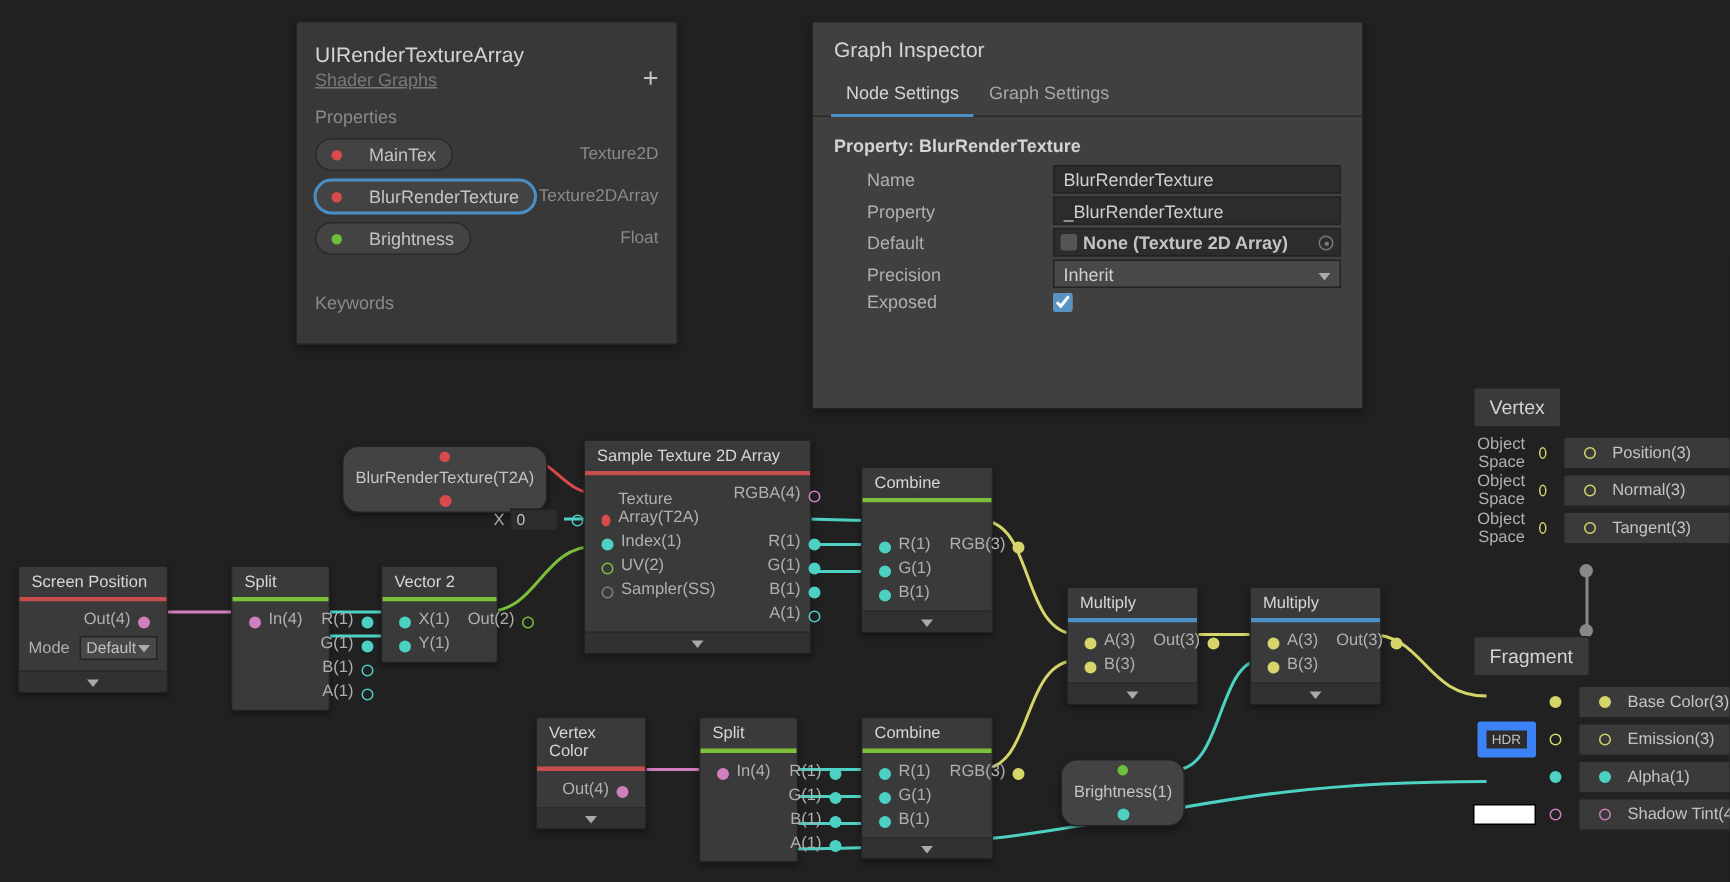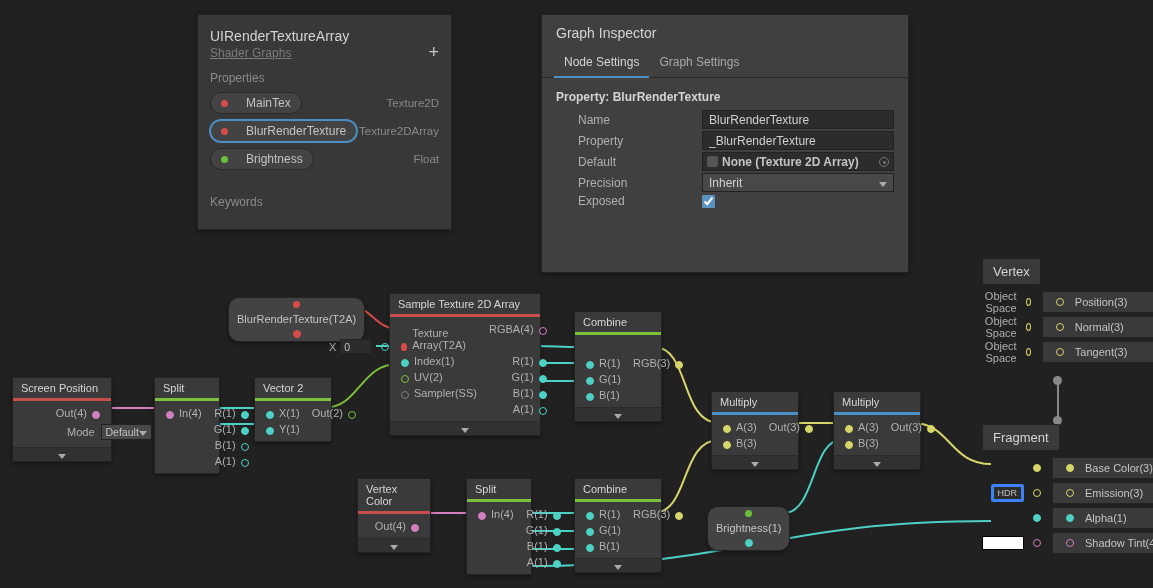--- a/index.html
+++ b/index.html
@@ -53,38 +53,38 @@
   .port.v3 { border-color: #d5d56a; }
   .port.v4 { border-color: #d17fbf; }
   .port.tex { border-color: #d94b4b; }
   .port.gray { border-color: #808080; }
   .port.fill.v4 { background:#d17fbf; }
   .port.fill.v3 { background:#d5d56a; }
   .port.fill.v1 { background:#4dd1c3; }
   .port.fill.tex { background:#d94b4b; }
   .plabel { color: #b0b0b0; font-size: 11px; }
   .node-foot { background: #313131; height: 14px; display: flex; align-items: center; justify-content: center; color:#aaa; cursor:pointer; border-top:1px solid #2a2a2a;}
-  .mode-row { padding: 3px 6px; display:flex; align-items:center; gap:6px;margin-left:48px; }
+  .mode-row { padding: 3px 6px; display:flex; align-items:center; gap:6px; }
   .mini-dd { background:#484848; border:1px solid #222; color:#c0c0c0; padding:1px 4px; font-size:10.5px; display:flex; align-items:center; justify-content:space-between; flex:1; height:16px;}
   .num-in { background:#2c2c2c; border:1px solid #222; color:#c0c0c0; width:32px; height:15px; font-size:10.5px; padding:0 3px;}
   
   
   .dual { display:flex; }
   .dual .col { flex:1; }
   
   
   .prop-node { position:absolute; background:#434343; border:1px solid #232323; border-radius:11px; padding:3px 8px; display:flex; align-items:center; gap:5px; font-size:11px; box-shadow: 0 2px 4px rgba(0,0,0,0.4); flex-direction: column;}
   
   
   .stack { position:absolute; }
   .stack-title { background:#3a3a3a; border:1px solid #232323; padding:5px 10px; border-radius:2px; color:#d4d4d4; font-size:13px; margin-bottom:6px; display:inline-block;}
   .stack-row { background:#3a3a3a; border:1px solid #232323; border-radius:2px; padding:3px 8px; margin-bottom:3px; display:flex; align-items:center; gap:6px; height:22px; font-size:11px; width:130px;}
   .stack-pre { text-align:right; font-size:11px; color:#b0b0b0; display:inline-block;}
   .pre-wrap { display:flex; align-items:center; justify-content:flex-end; gap:4px; margin-bottom:3px; height:22px;}
-  .hdr-badge { background:#2c2c2c; border:3px solid #3b82f6; color:#c0c0c0; font-size:9px; padding:1px 4px; border-radius:2px;}
+  .hdr-badge { background:#2c2c2c; border:6px solid #3b82f6; color:#c0c0c0; font-size:9px; padding:1px 4px; border-radius:2px;}
   .swatch { width:42px; height:14px; background:#fff; border:1px solid #000;}
   
   
   .edges { position:absolute; left:0; top:0; width:1153px; height:588px; pointer-events:none; }
   
   .chev::after { content:''; display:inline-block; width:0; height:0; border-left:4px solid transparent; border-right:4px solid transparent; border-top:5px solid #aaa; }
   .connector-line { position:absolute; width:2px; background:#888; }
 </style>
 </head>
 <body>

